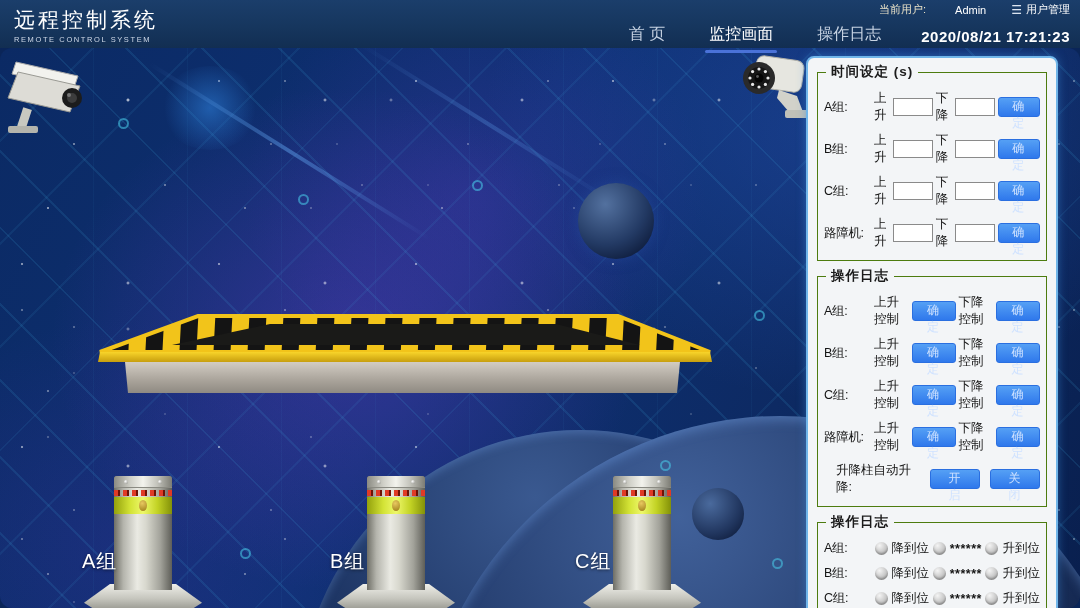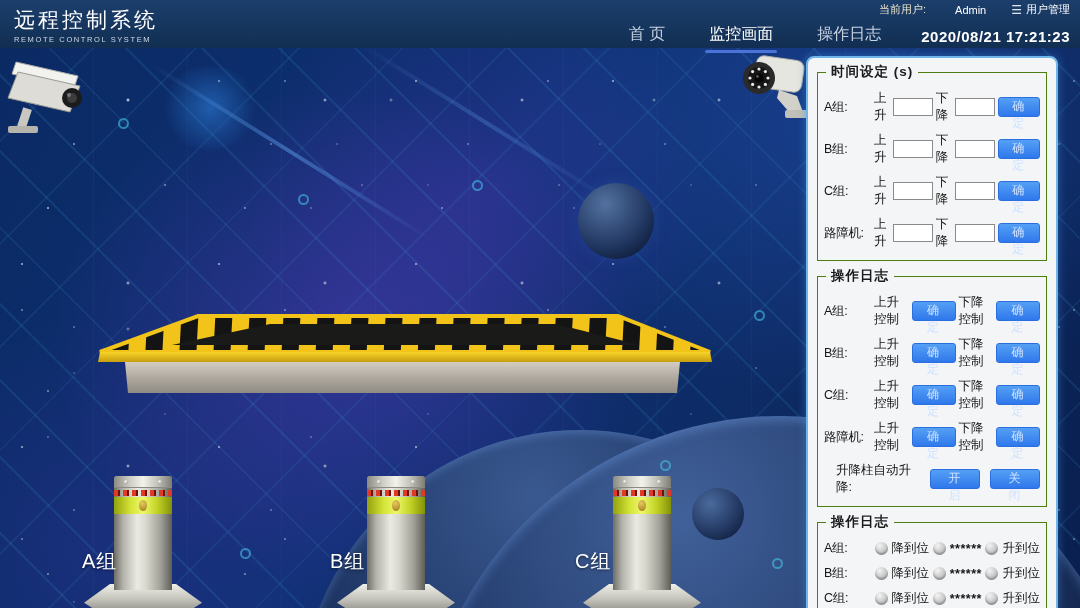--- a/index.html
+++ b/index.html
@@ -22,21 +22,21 @@
   .nav-item.active::after { content:""; position:absolute; left:18px; right:18px; bottom:0; height:3px; background:#4a72d8; border-radius:2px; }
   .nav-time { color:#fff; font-size:15px; font-weight:bold; padding-left:18px; letter-spacing:.5px; }
 
   
   .scene { position:absolute; left:0; top:48px; width:1080px; height:560px; overflow:hidden;
     background:
       radial-gradient(420px 360px at 32% 52%, rgba(110,60,205,.38), transparent 70%),
       radial-gradient(330px 300px at 44% 26%, rgba(85,55,185,.30), transparent 70%),
       radial-gradient(500px 380px at 78% 14%, rgba(45,95,205,.35), transparent 72%),
       radial-gradient(380px 320px at 12% 88%, rgba(70,50,170,.25), transparent 70%),
-      linear-gradient(118deg,#0b2a64 0%,#0e3174 42%,#0d2a63 70%,#091f4e 100%); }
+      linear-gradient(118deg,#0b2a64 0%,#0e3174 42%,#0d2a63 70%,#091f4e 100%); border-radius: 12px; }
   .stars { position:absolute; inset:0; opacity:.9;
     background-image:
       radial-gradient(1px 1px at 22px 33px, rgba(255,255,255,.95), transparent 1.6px),
       radial-gradient(1px 1px at 74px 96px, rgba(255,255,255,.55), transparent 1.6px),
       radial-gradient(1.4px 1.4px at 128px 52px, rgba(255,255,255,.85), transparent 2px),
       radial-gradient(1px 1px at 165px 137px, rgba(255,255,255,.5), transparent 1.5px),
       radial-gradient(1px 1px at 48px 160px, rgba(255,255,255,.7), transparent 1.6px);
     background-size:197px 183px; }
   .stars.s2 { background-size:263px 229px; opacity:.6; }
   .circuit { position:absolute; inset:0;

